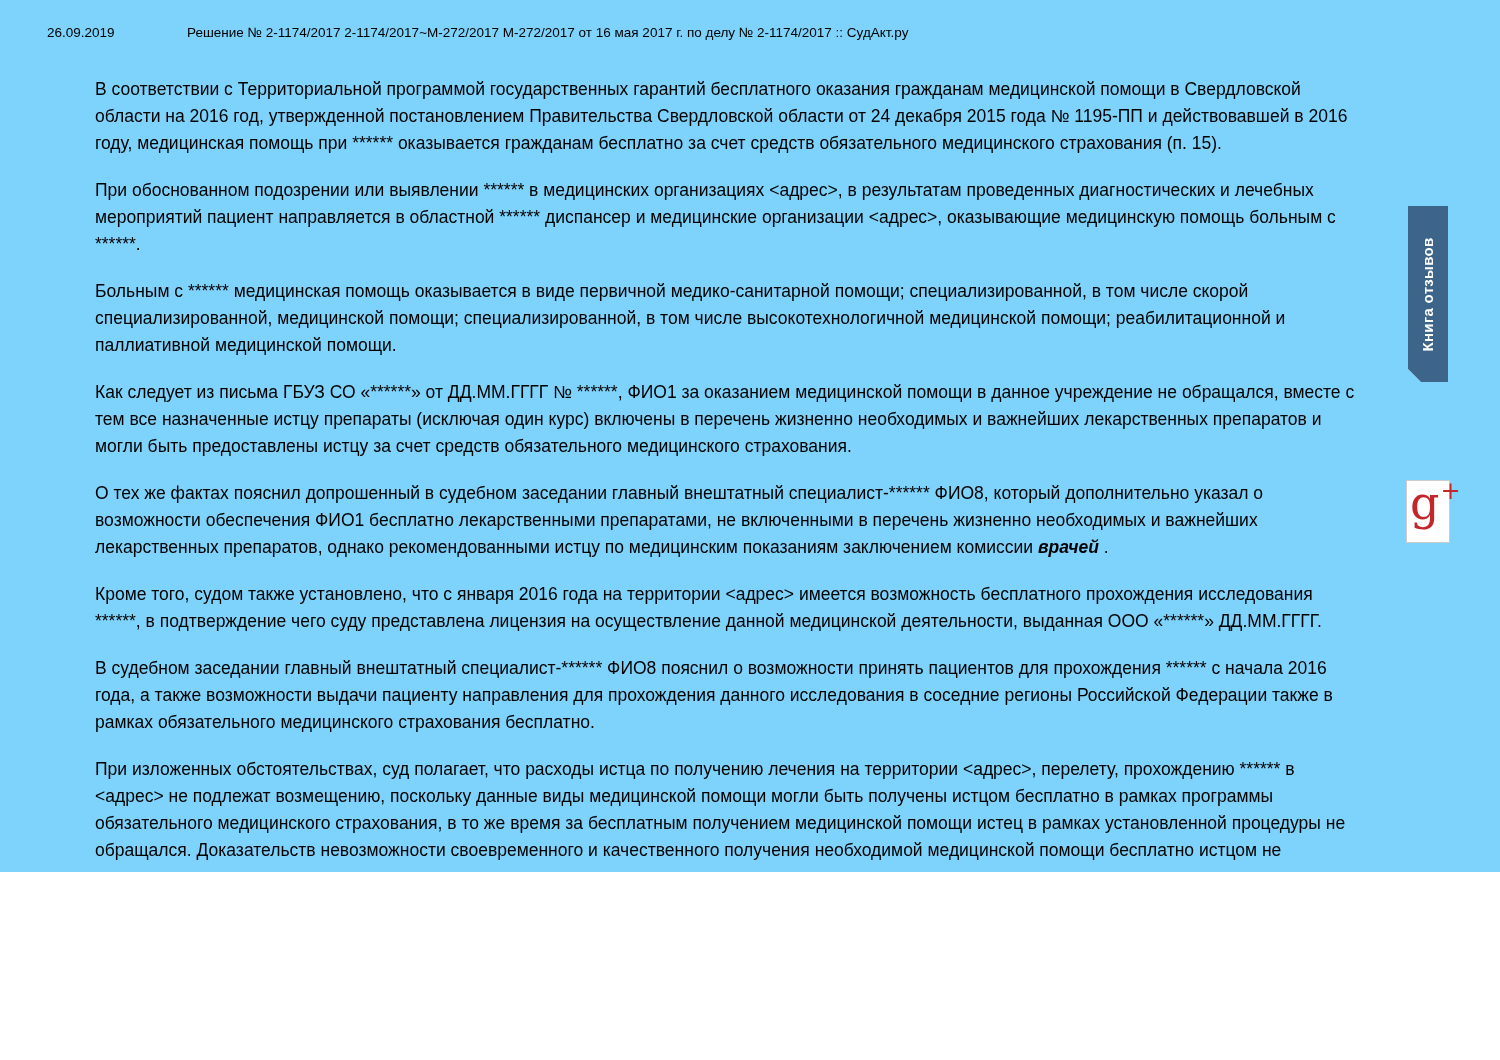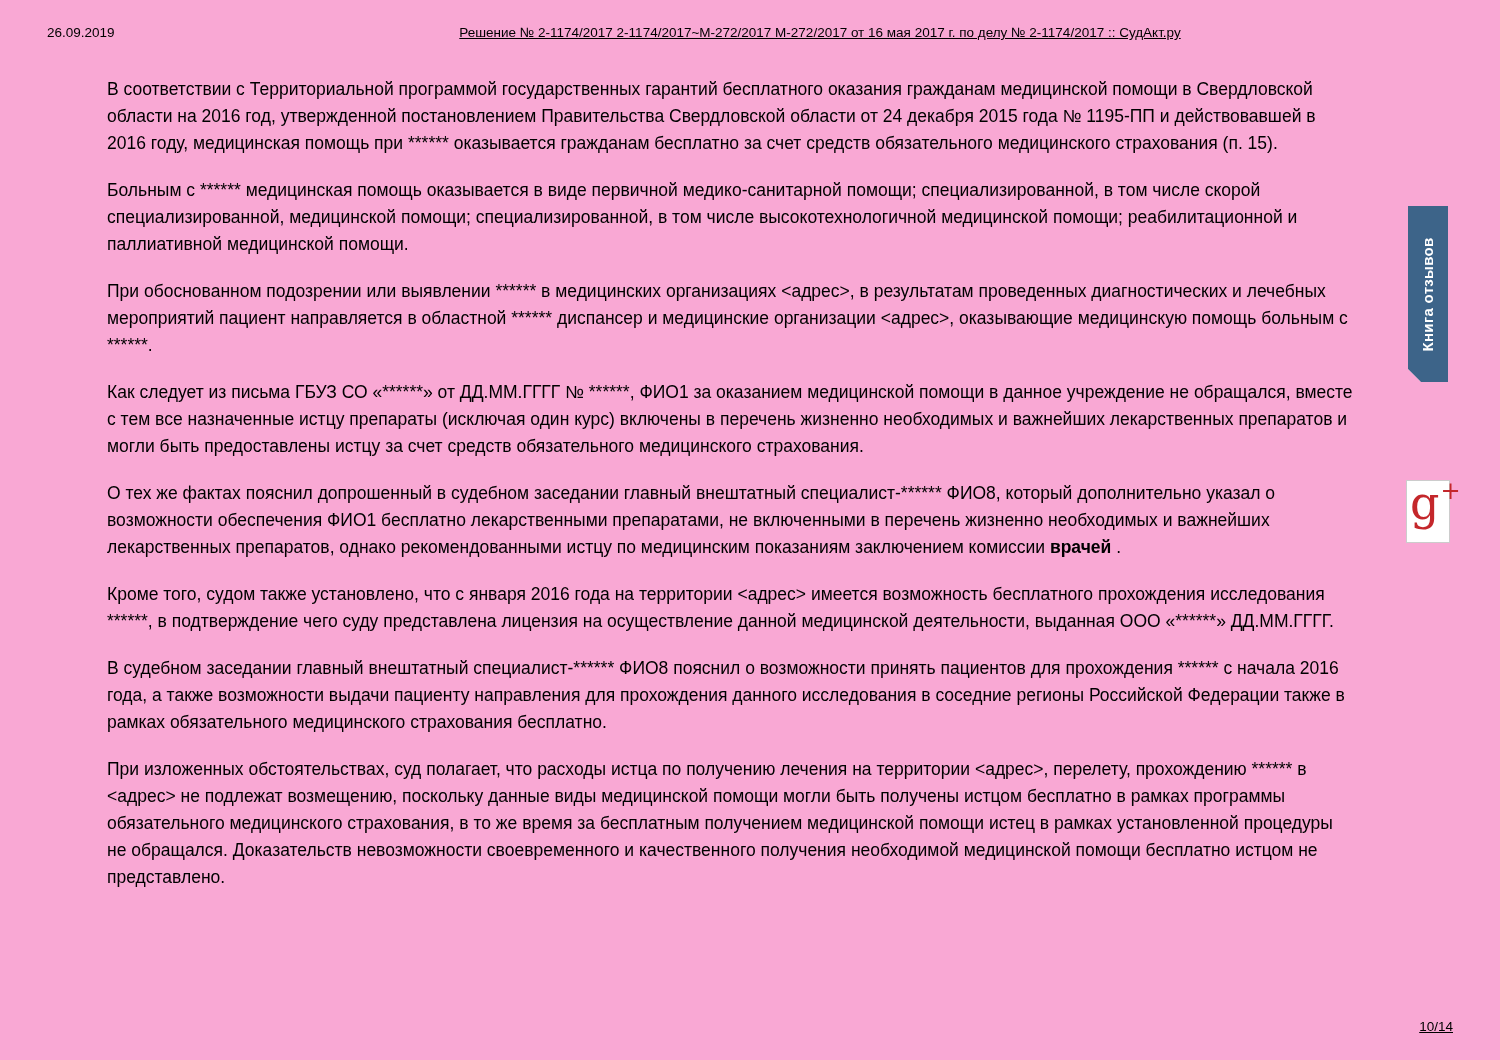--- a/index.html
+++ b/index.html
@@ -5,22 +5,22 @@
   html, body {
     margin: 0;
     padding: 0;
     background: #ffffff;
     font-family: "Liberation Sans", sans-serif;
     color: #000000;
   }
   .page {
     position: relative;
     width: 1500px;
-    height: 1060px;
-    background: #f9a8d4;
+    height: 872px;
+    background: #7dd3fc;
     overflow: hidden;
   }
 
   
   .print-header {
     position: absolute;
     top: 25px;
     left: 47px;
     right: 47px;
     height: 18px;
@@ -30,39 +30,37 @@
   .print-date {
     position: absolute;
     left: 0;
     top: 0;
   }
   .print-title {
     position: absolute;
     left: 140px;
     right: 0;
     top: 0;
-    text-align: center;
     white-space: nowrap;
-    text-decoration: underline;
   }
 
   
   .doc-body {
     position: absolute;
     top: 76px;
     left: 95px;
     width: 1262px;
   }
   .doc-body p {
-    margin: 0 0 20px 12px;
+    margin: 0 0 20px 0;
     font-size: 17.5px;
     line-height: 27px;
     color: #000000;
   }
-  .doc-body p strong { font-weight: bold; }
+  .doc-body p strong { font-weight: bold; font-style: italic; }
 
   
   .feedback-tab {
     position: absolute;
     top: 206px;
     right: 52px;
     width: 40px;
     height: 176px;
     background: #3d6489;
     clip-path: polygon(0 0, 100% 0, 100% 100%, 13px 100%, 0 calc(100% - 13px));
@@ -144,22 +142,22 @@
 
 <div class="page">
 
   <div class="print-header">
     <span class="print-date">26.09.2019</span>
     <span class="print-title">Решение № 2-1174/2017 2-1174/2017~М-272/2017 М-272/2017 от 16 мая 2017 г. по делу № 2-1174/2017 :: СудАкт.ру</span>
   </div>
 
   <div class="doc-body">
     <p>В соответствии с Территориальной программой государственных гарантий бесплатного оказания гражданам медицинской помощи в Свердловской области на 2016 год, утвержденной постановлением Правительства Свердловской области от 24 декабря 2015 года № 1195-ПП и действовавшей в 2016 году, медицинская помощь при ****** оказывается гражданам бесплатно за счет средств обязательного медицинского страхования (п. 15).</p>
+    <p>При обоснованном подозрении или выявлении ****** в медицинских организациях &lt;адрес&gt;, в результатам проведенных диагностических и лечебных мероприятий пациент направляется в областной ****** диспансер и медицинские организации &lt;адрес&gt;, оказывающие медицинскую помощь больным с ******.</p>
     <p>Больным с ****** медицинская помощь оказывается в виде первичной медико-санитарной помощи; специализированной, в том числе скорой специализированной, медицинской помощи; специализированной, в том числе высокотехнологичной медицинской помощи; реабилитационной и паллиативной медицинской помощи.</p>
-    <p>При обоснованном подозрении или выявлении ****** в медицинских организациях &lt;адрес&gt;, в результатам проведенных диагностических и лечебных мероприятий пациент направляется в областной ****** диспансер и медицинские организации &lt;адрес&gt;, оказывающие медицинскую помощь больным с ******.</p>
     <p>Как следует из письма ГБУЗ СО «******» от ДД.ММ.ГГГГ № ******, ФИО1 за оказанием медицинской помощи в данное учреждение не обращался, вместе с тем все назначенные истцу препараты (исключая один курс) включены в перечень жизненно необходимых и важнейших лекарственных препаратов и могли быть предоставлены истцу за счет средств обязательного медицинского страхования.</p>
     <p><span>О тех же фактах пояснил допрошенный в судебном заседании главный внештатный специалист-****** ФИО8, который дополнительно указал о возможности обеспечения ФИО1 бесплатно лекарственными препаратами, не включенными в перечень жизненно необходимых и важнейших лекарственных препаратов, однако рекомендованными истцу по медицинским показаниям заключением комиссии </span><strong>врачей</strong><span> .</span></p>
     <p>Кроме того, судом также установлено, что с января 2016 года на территории &lt;адрес&gt; имеется возможность бесплатного прохождения исследования ******, в подтверждение чего суду представлена лицензия на осуществление данной медицинской деятельности, выданная ООО «******» ДД.ММ.ГГГГ.</p>
     <p>В судебном заседании главный внештатный специалист-****** ФИО8 пояснил о возможности принять пациентов для прохождения ****** с начала 2016 года, а также возможности выдачи пациенту направления для прохождения данного исследования в соседние регионы Российской Федерации также в рамках обязательного медицинского страхования бесплатно.</p>
     <p>При изложенных обстоятельствах, суд полагает, что расходы истца по получению лечения на территории &lt;адрес&gt;, перелету, прохождению ****** в &lt;адрес&gt; не подлежат возмещению, поскольку данные виды медицинской помощи могли быть получены истцом бесплатно в рамках программы обязательного медицинского страхования, в то же время за бесплатным получением медицинской помощи истец в рамках установленной процедуры не обращался. Доказательств невозможности своевременного и качественного получения необходимой медицинской помощи бесплатно истцом не представлено.</p>
   </div>
 
   <div class="feedback-tab">
     <span class="vertical-label">Книга отзывов</span>
     <span class="fold"></span>

